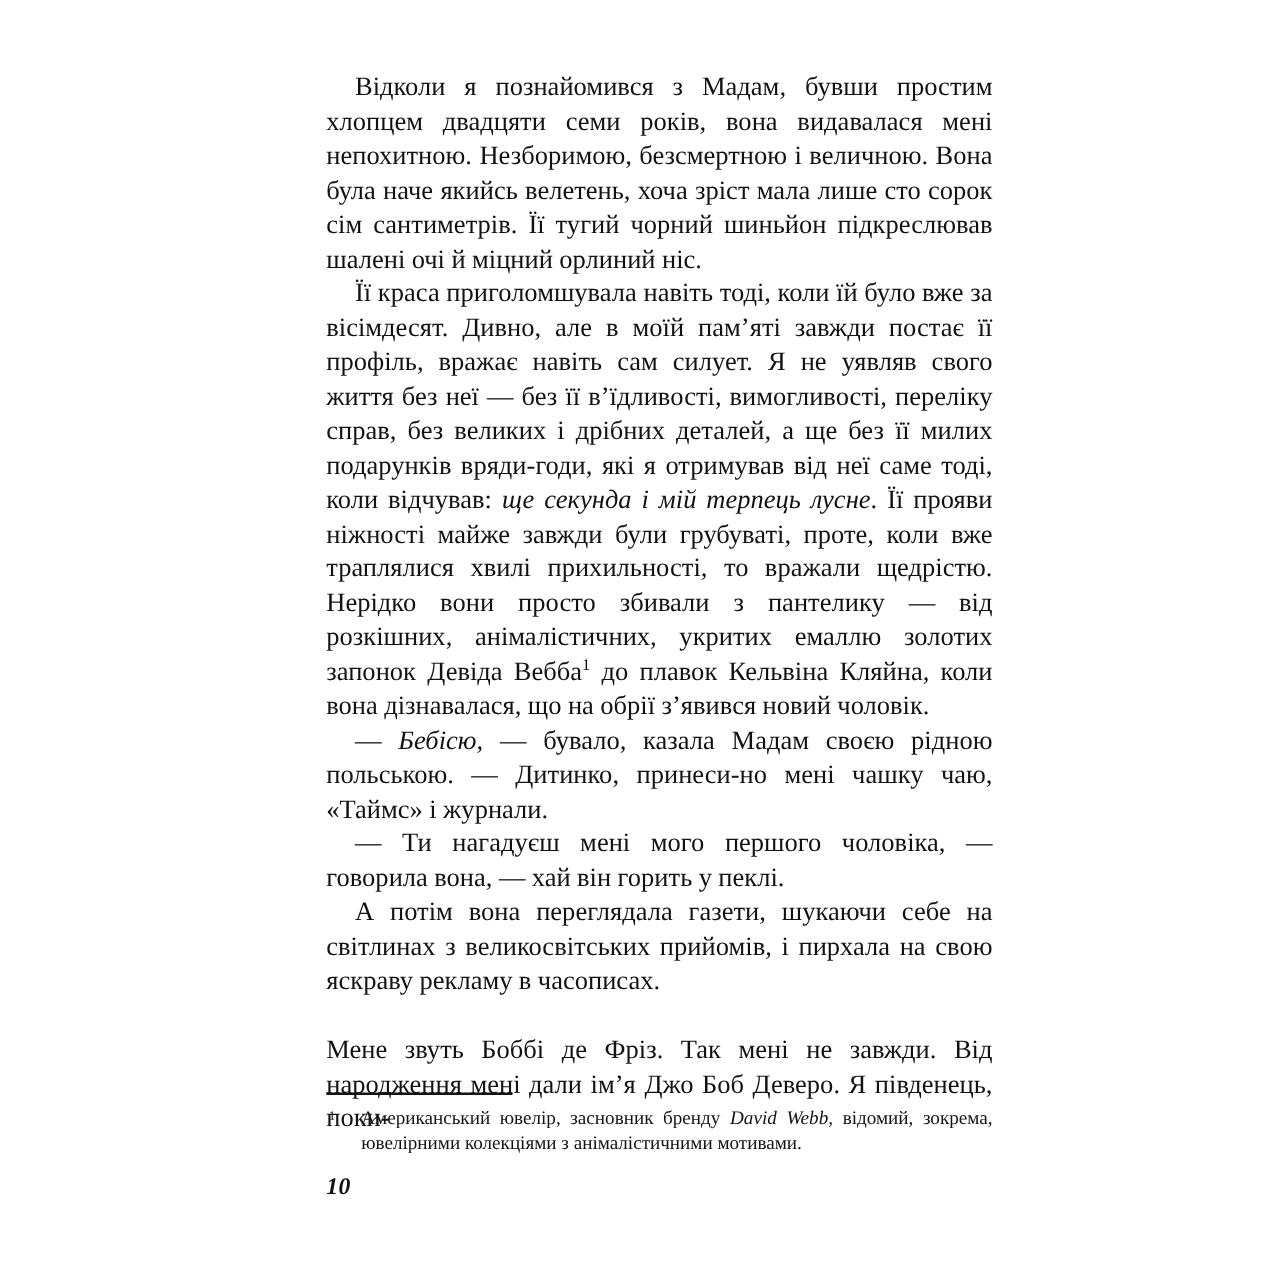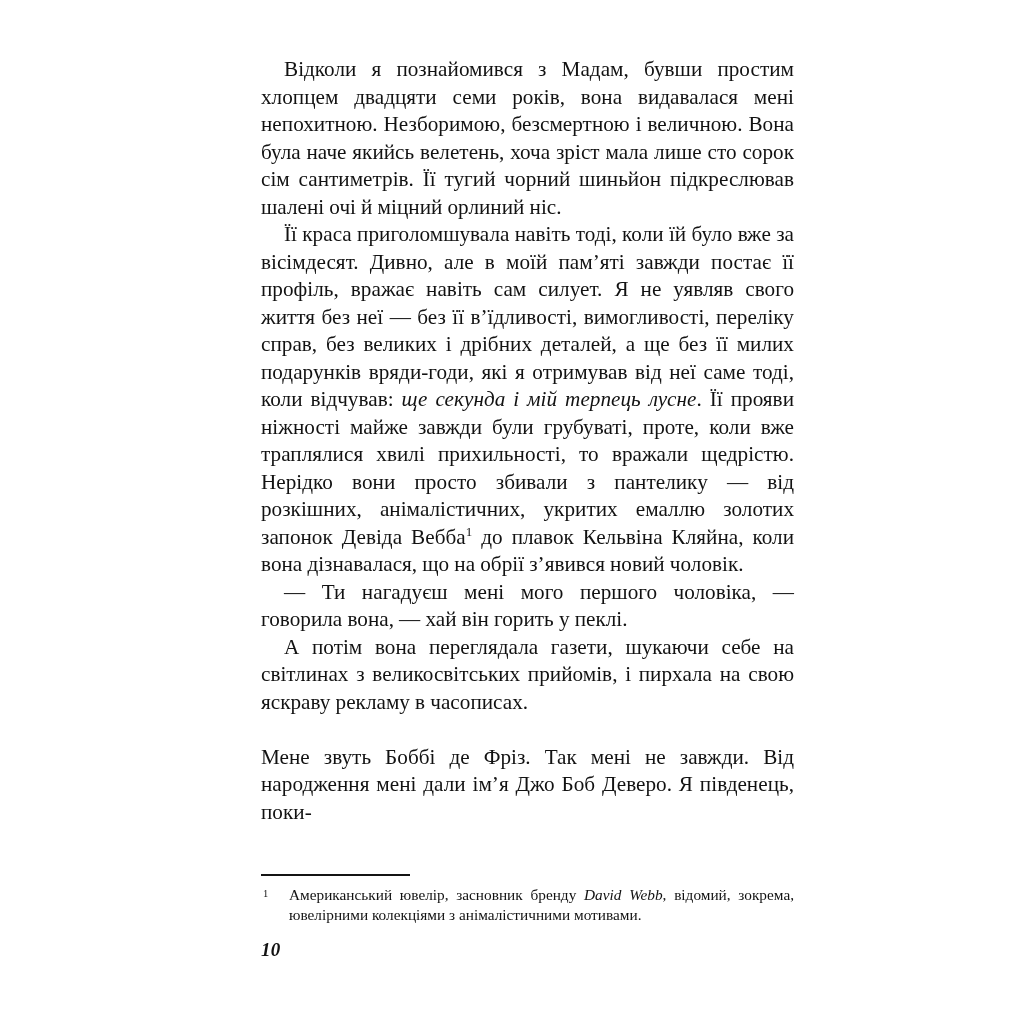--- a/index.html
+++ b/index.html
@@ -105,20 +105,21 @@
   }
 </style>
 </head>
 <body>
 
 <div class="page">
 
   <div class="text-column">
     <p class="para">Відколи я познайомився з Мадам, бувши простим хлопцем двадцяти семи років, вона видавалася мені непохитною. Незборимою, безсмертною і величною. Вона була наче якийсь велетень, хоча зріст мала лише сто сорок сім сантиметрів. Її тугий чорний шиньйон підкреслював шалені очі й міцний орлиний ніс.</p>
     <p class="para">Її краса приголомшувала навіть тоді, коли їй було вже за вісімдесят. Дивно, але в моїй пам’яті завжди постає її профіль, вражає навіть сам силует. Я не уявляв свого життя без неї — без її в’їдливості, вимогливості, переліку справ, без великих і дрібних деталей, а ще без її милих подарунків вряди-годи, які я отримував від неї саме тоді, коли відчував: <span class="it">ще секунда і мій терпець лусне</span>. Її прояви ніжності майже завжди були грубуваті, проте, коли вже траплялися хвилі прихильності, то вражали щедрістю. Нерідко вони просто збивали з пантелику — від розкішних, анімалістичних, укритих емаллю золотих запонок Девіда Вебба<sup class="fnref">1</sup> до плавок Кельвіна Кляйна, коли вона дізнавалася, що на обрії з’явився новий чоловік.</p>
+    <p class="para">— <span class="it">Бебісю</span>, — бувало, казала Мадам своєю рідною польською. — Дитинко, принеси-но мені чашку чаю, «Таймс» і журнали.</p>
     <p class="para">— Ти нагадуєш мені мого першого чоловіка, — говорила вона, — хай він горить у пеклі.</p>
     <p class="para">А потім вона переглядала газети, шукаючи себе на світлинах з великосвітських прийомів, і пирхала на свою яскраву рекламу в часописах.</p>
     <p class="para no-indent section-break">Мене звуть Боббі де Фріз. Так мені не завжди. Від народження мені дали ім’я Джо Боб Деверо. Я південець, поки-</p>
   </div>
 
   <div class="footnote-area">
     <div class="footnote-rule"></div>
     <p class="footnote">
       <span class="footnote-marker">1</span>
     Американський ювелір, засновник бренду <span class="it">David Webb</span>, відомий, зокрема, ювелірними колекціями з анімалістичними мотивами.</p>

